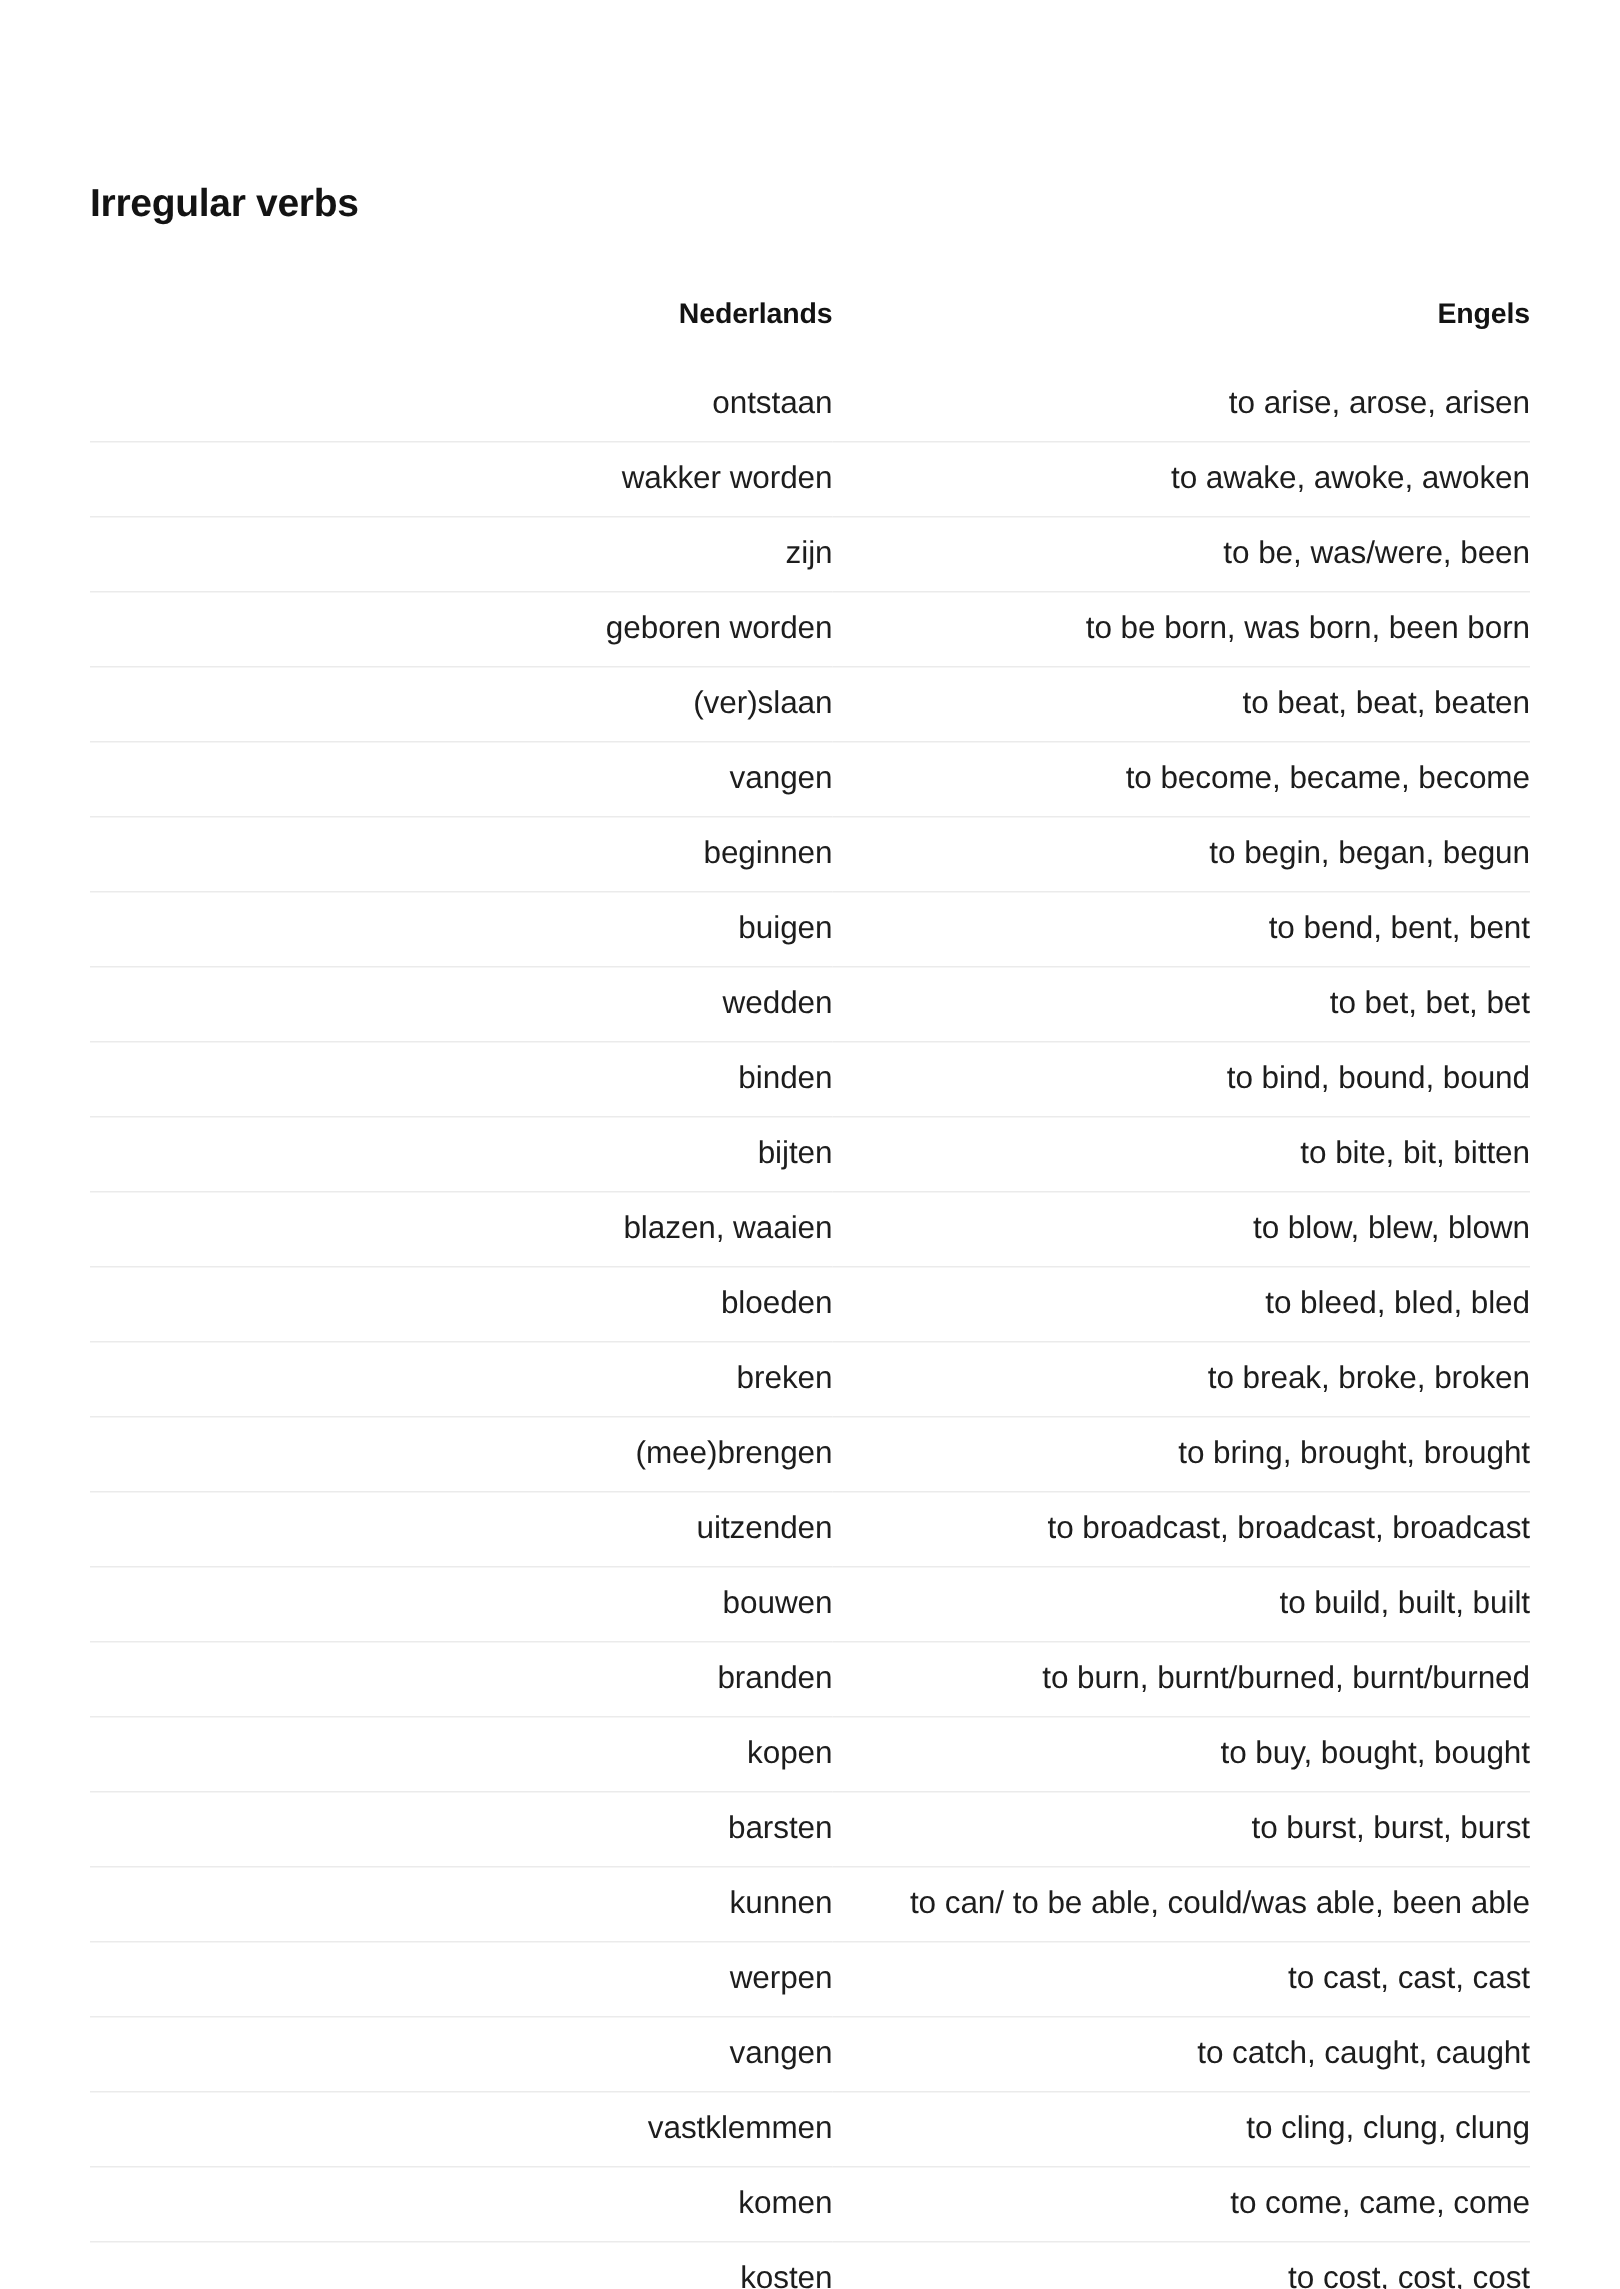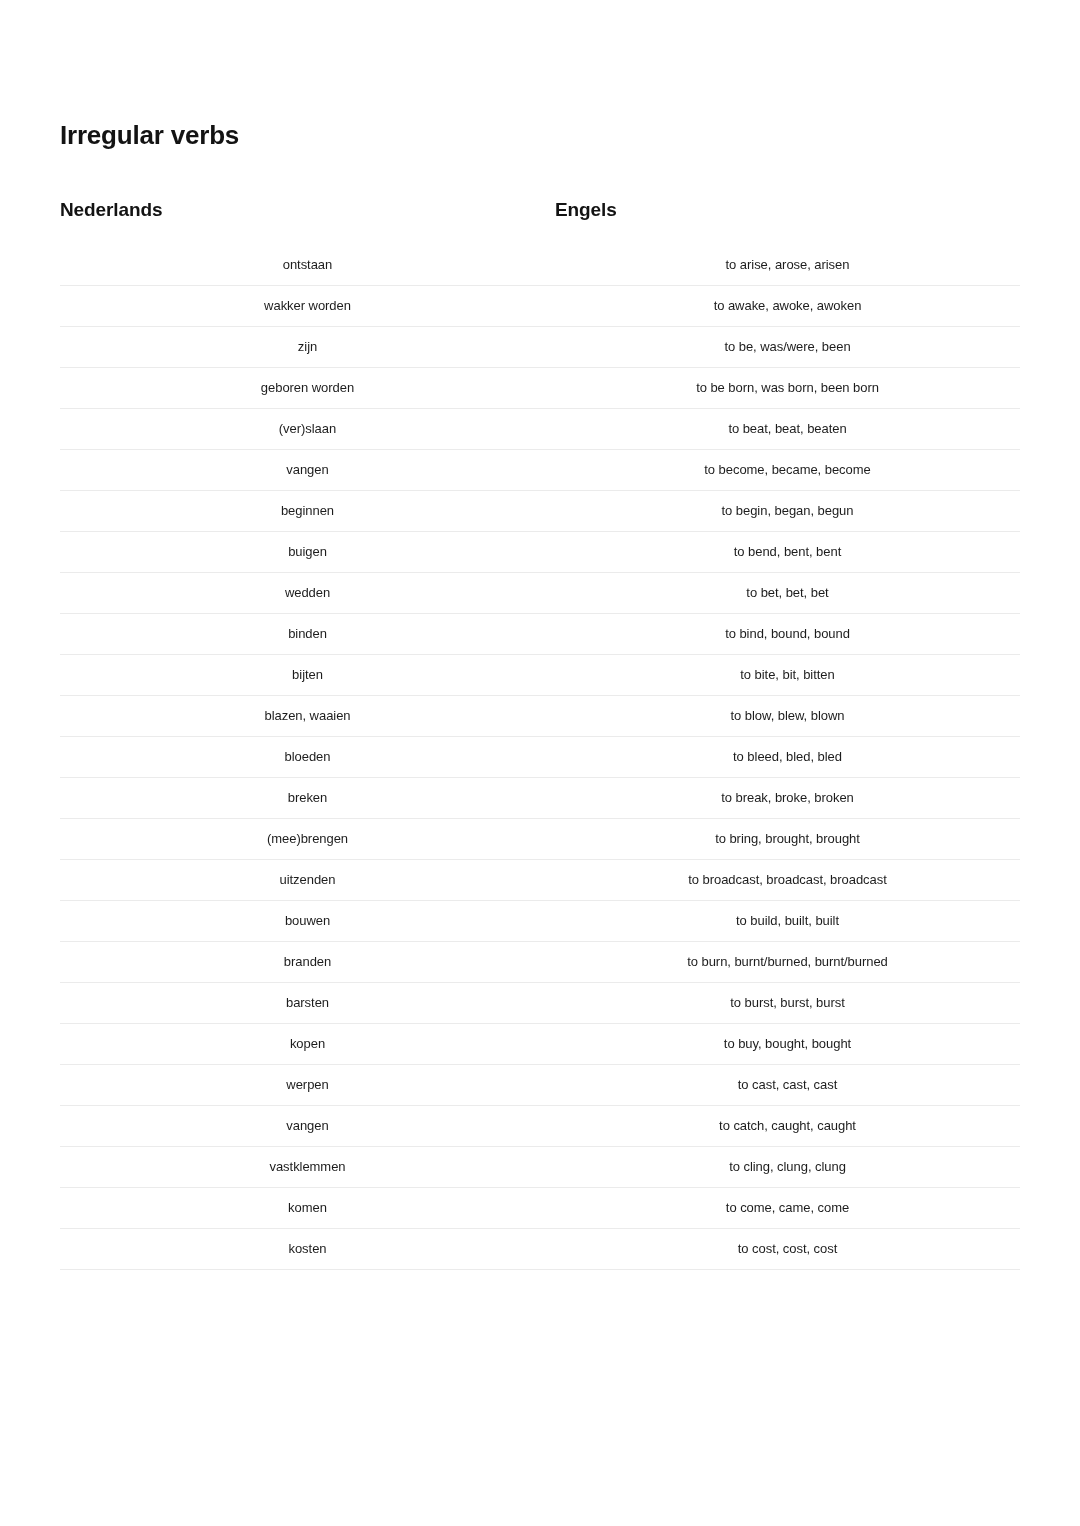--- a/index.html
+++ b/index.html
@@ -37,33 +37,33 @@
     width: 100%;
     border-collapse: collapse;
     table-layout: fixed;
     margin-top: 48px;
   }
 
   .verb-table col.col-nl { width: 495px; }
   .verb-table col.col-en { width: 465px; }
 
   .verb-table thead th {
-    text-align: left;
+    text-align: right;
     font-size: 19px;
     font-weight: bold;
     letter-spacing: -0.1px;
     color: #131313;
     padding: 0 0 30px 0;
     border: 0;
     vertical-align: bottom;
   }
 
   .verb-table tbody td {
-    text-align: center;
-    font-size: 13px;
+    text-align: right;
+    font-size: 21px;
     font-weight: normal;
     letter-spacing: -0.05px;
     color: #1d1d1d;
     padding: 12px 0 13px 0;
     border-bottom: 1px solid #ebebeb;
     vertical-align: middle;
     white-space: nowrap;
   }
 
   .verb-table tbody tr:first-child td {
@@ -159,26 +159,30 @@
         </tr>
         <tr>
           <td class="cell-nl">bouwen</td>
           <td class="cell-en">to build, built, built</td>
         </tr>
         <tr>
           <td class="cell-nl">branden</td>
           <td class="cell-en">to burn, burnt/burned, burnt/burned</td>
         </tr>
         <tr>
+          <td class="cell-nl">kopen</td>
+          <td class="cell-en">to buy, bought, bought</td>
+        </tr>
+        <tr>
           <td class="cell-nl">barsten</td>
           <td class="cell-en">to burst, burst, burst</td>
         </tr>
         <tr>
-          <td class="cell-nl">kopen</td>
-          <td class="cell-en">to buy, bought, bought</td>
+          <td class="cell-nl">kunnen</td>
+          <td class="cell-en">to can/ to be able, could/was able, been able</td>
         </tr>
         <tr>
           <td class="cell-nl">werpen</td>
           <td class="cell-en">to cast, cast, cast</td>
         </tr>
         <tr>
           <td class="cell-nl">vangen</td>
           <td class="cell-en">to catch, caught, caught</td>
         </tr>
         <tr>

